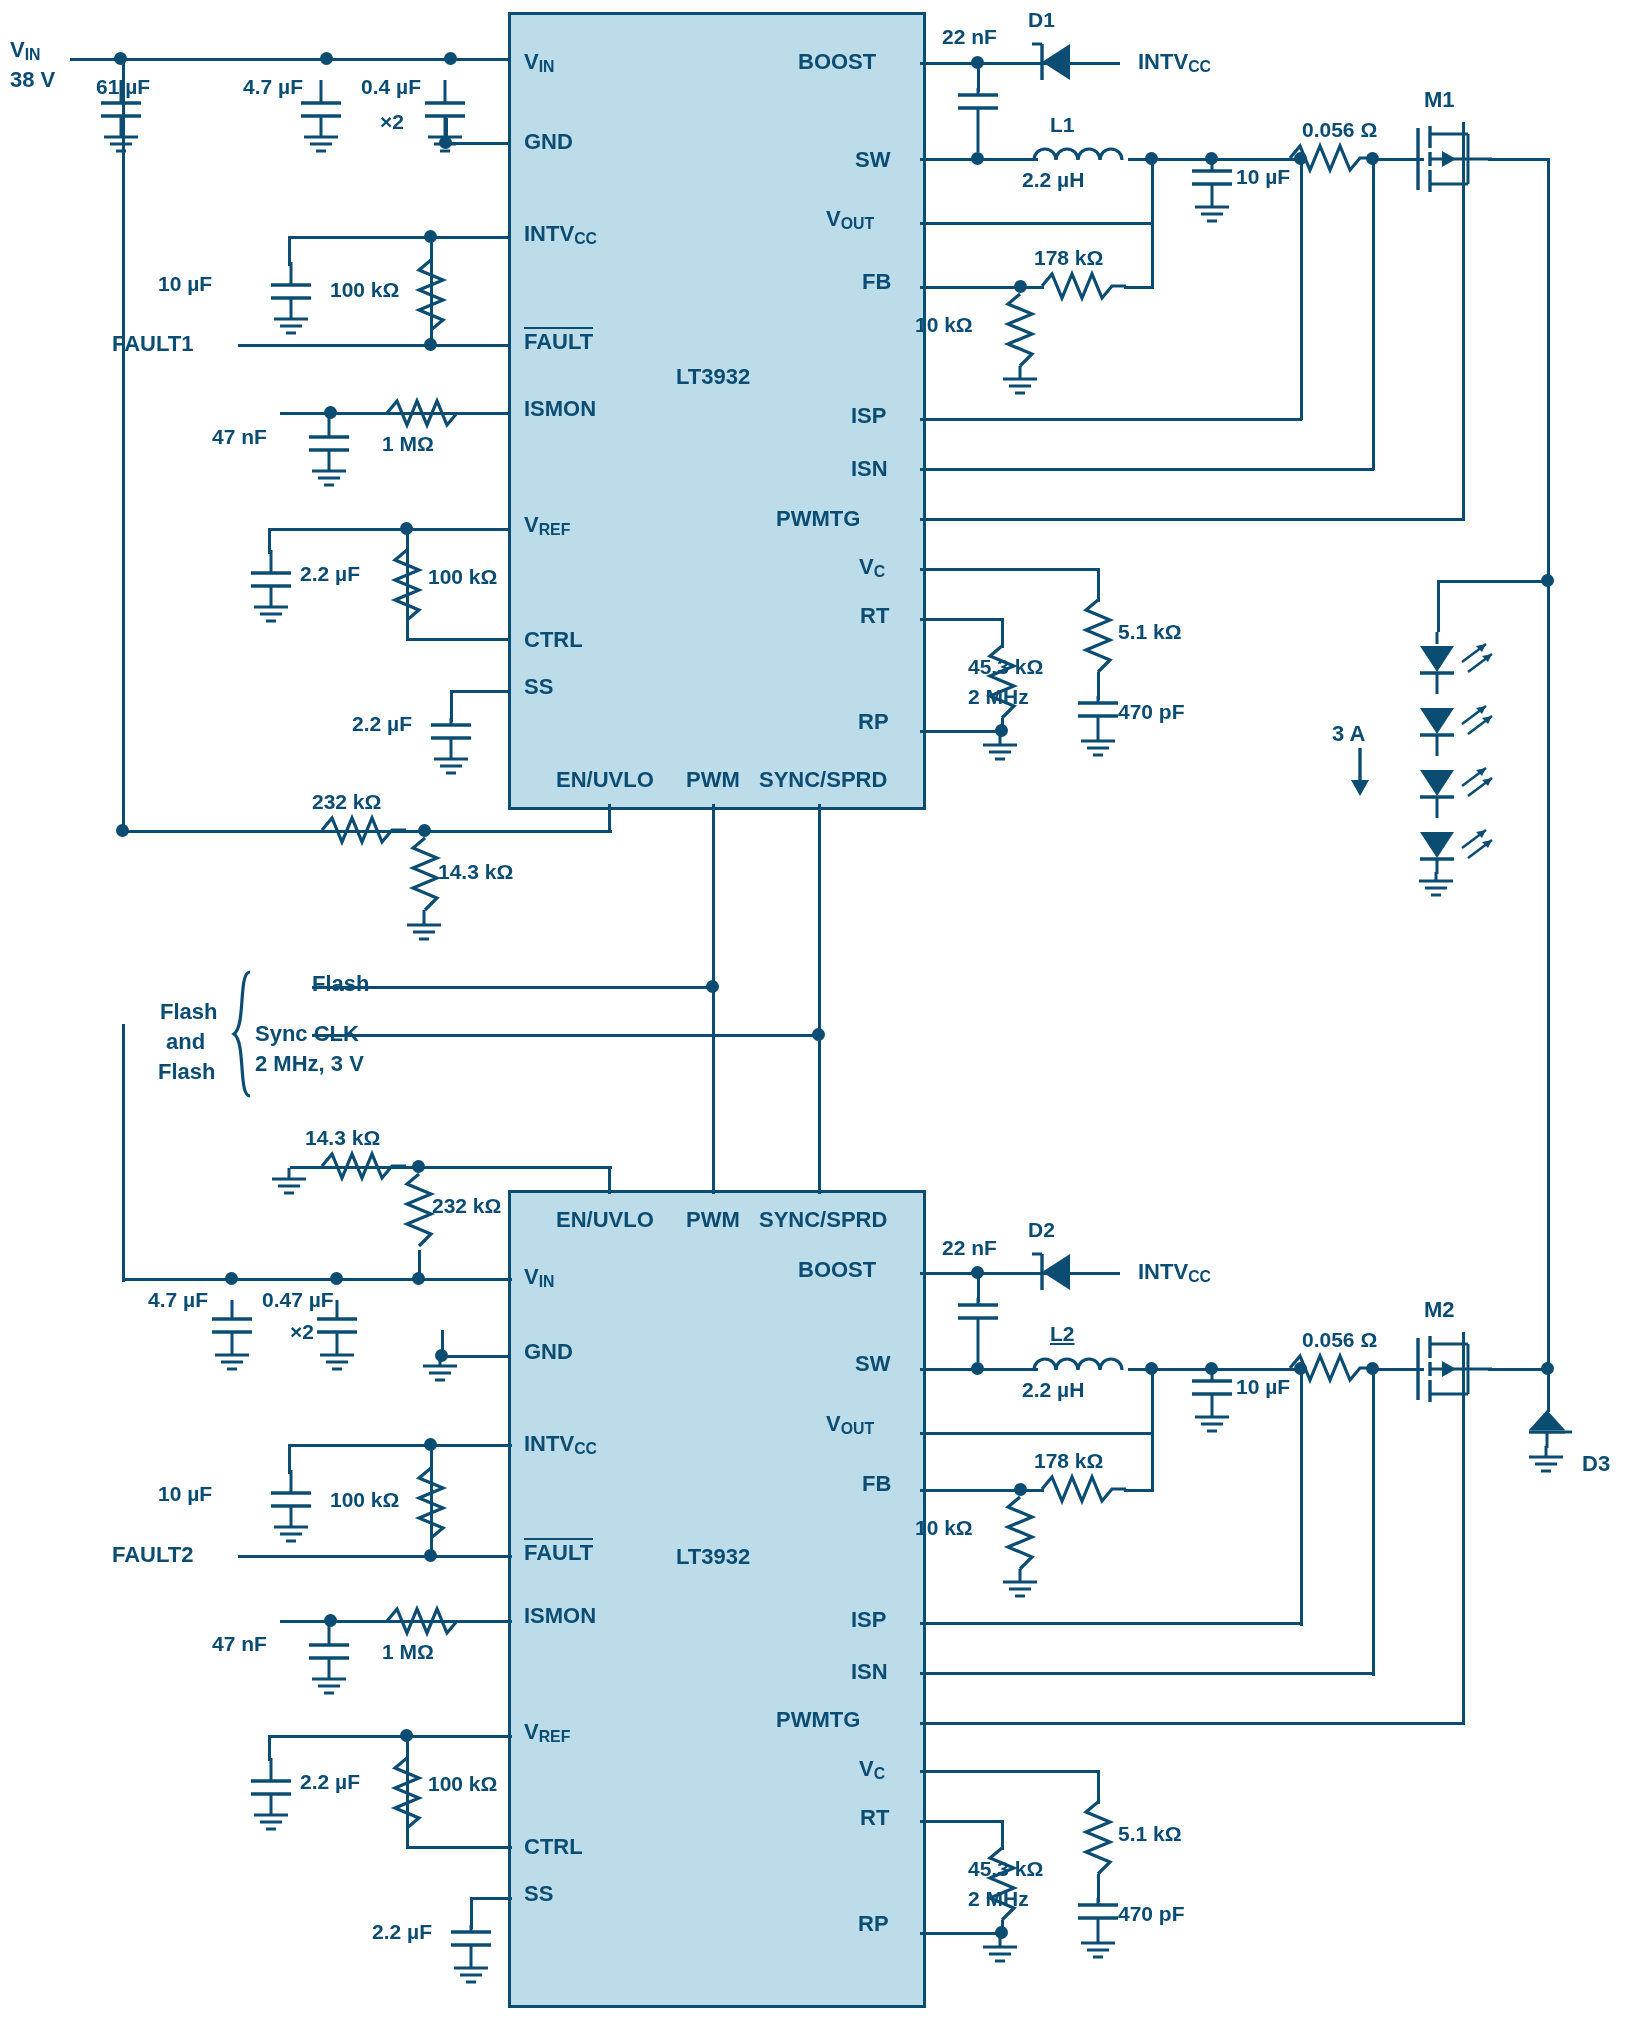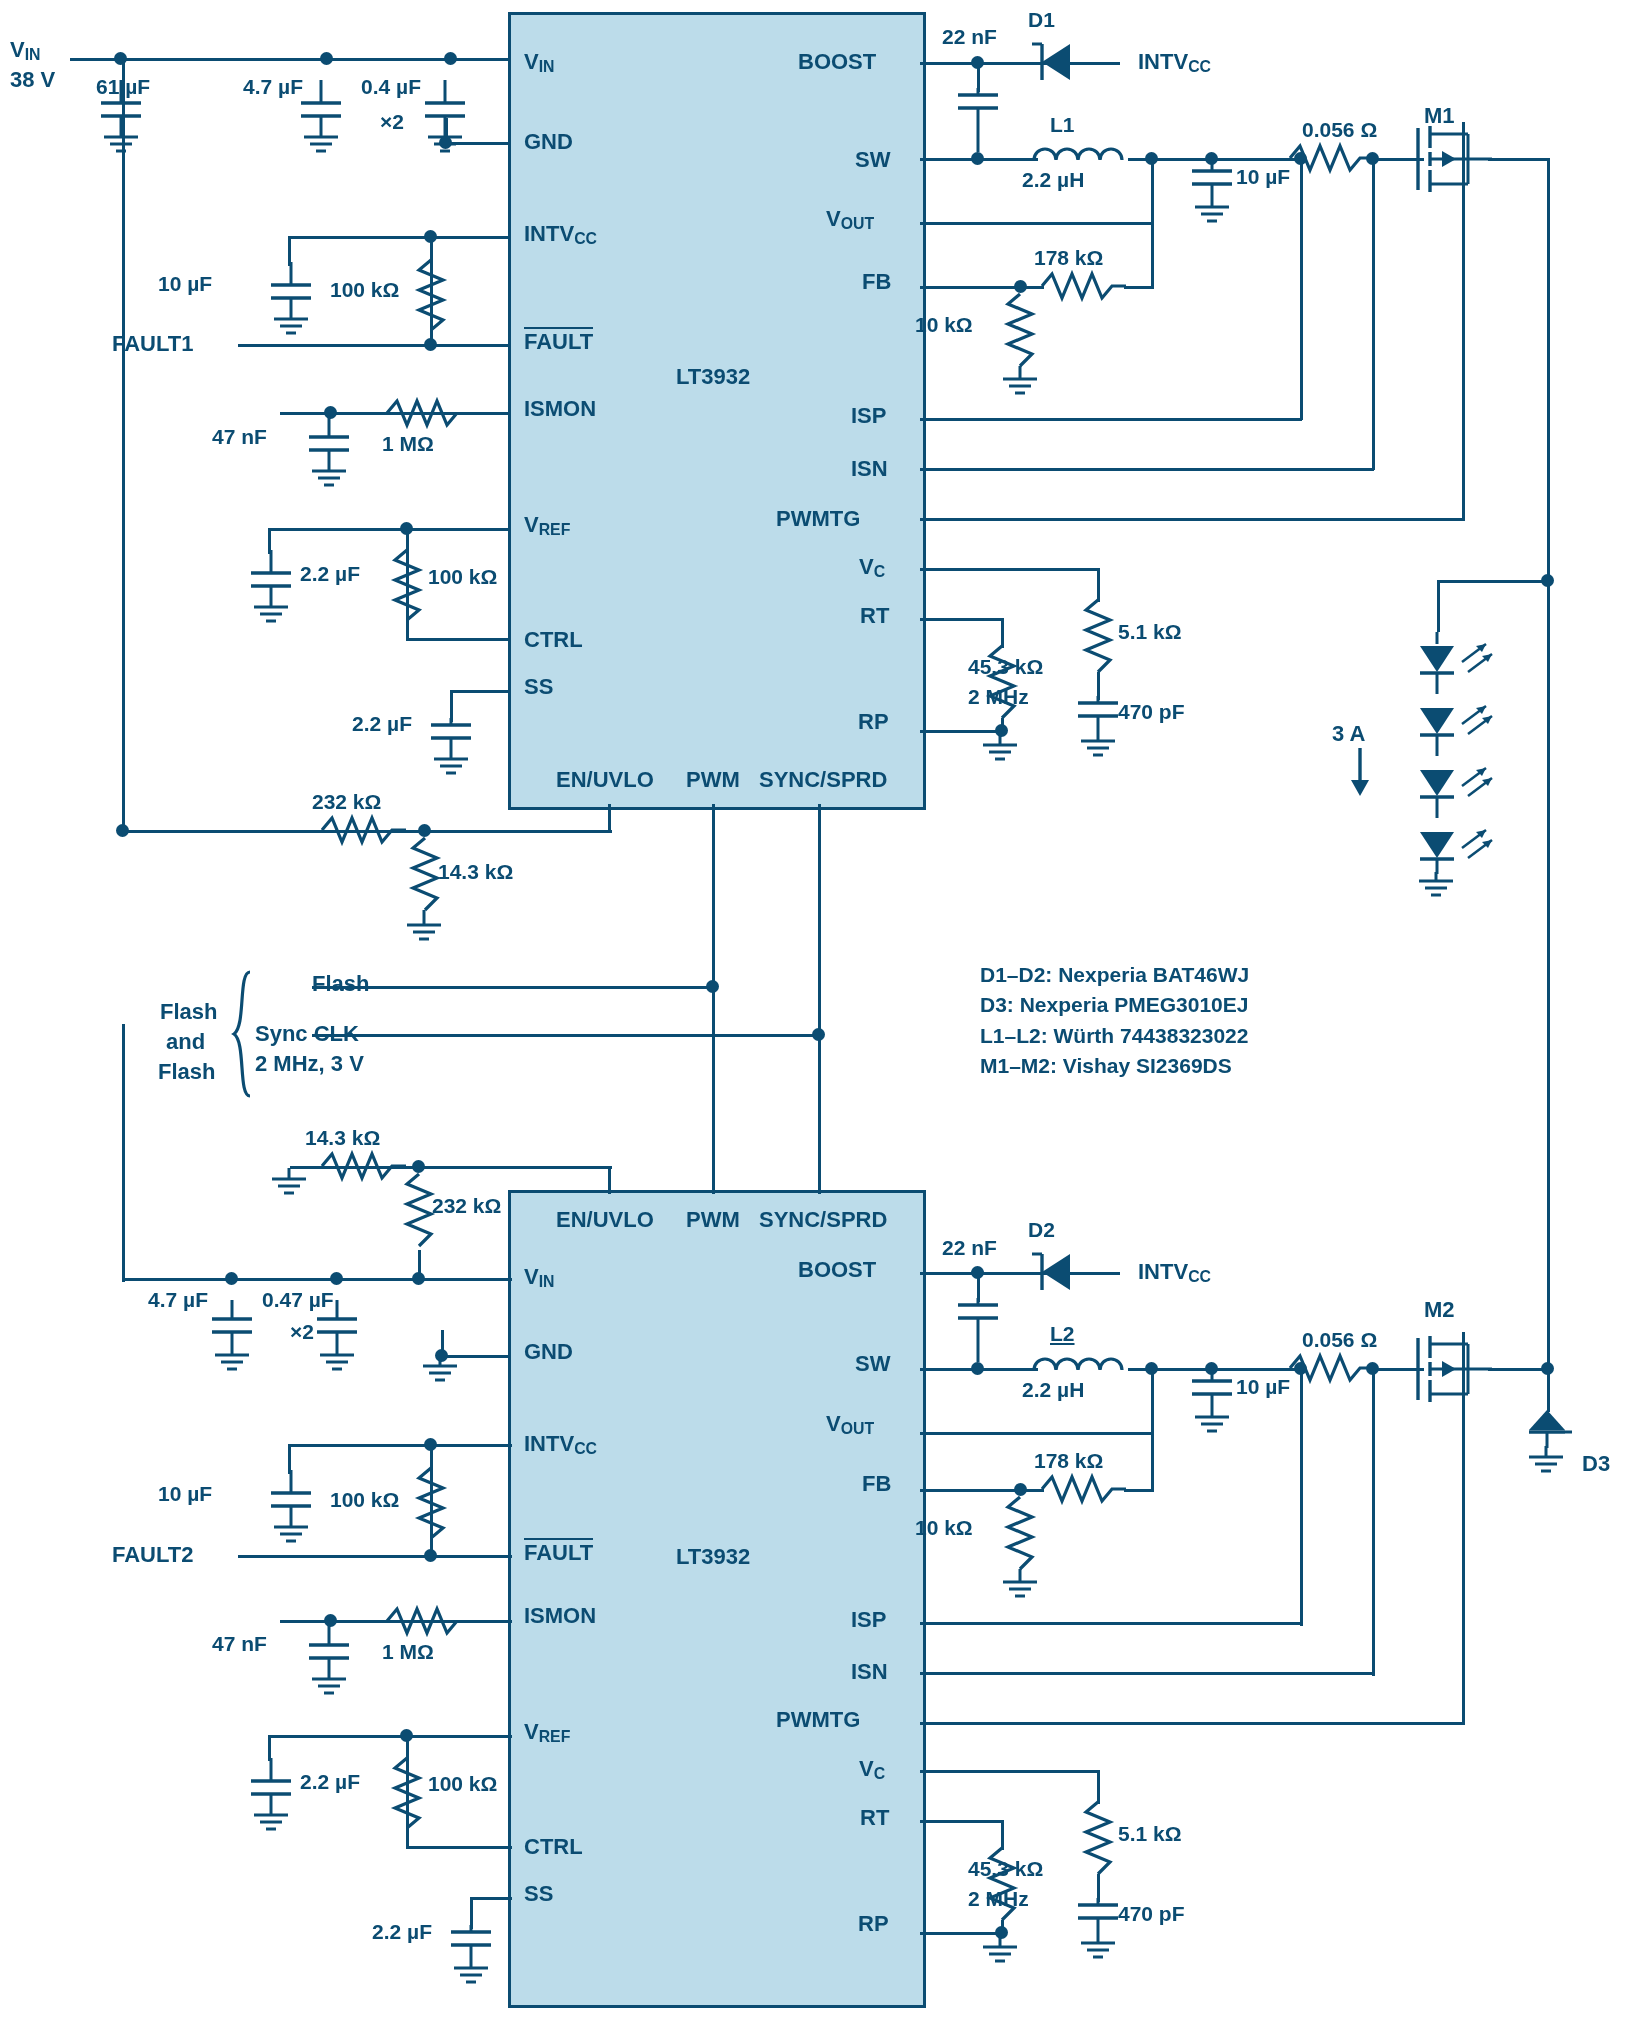--- a/index.html
+++ b/index.html
@@ -231,21 +231,21 @@
     <line x1="18" y1="8" x2="18" y2="30" stroke="#0b4c72" stroke-width="3.4"></line>
     <line x1="18" y1="34" x2="18" y2="48" stroke="#0b4c72" stroke-width="3.4"></line>
     <line x1="18" y1="52" x2="18" y2="74" stroke="#0b4c72" stroke-width="3.4"></line>
     <line x1="18" y1="16" x2="56" y2="16" stroke="#0b4c72" stroke-width="3"></line>
     <line x1="18" y1="41" x2="56" y2="41" stroke="#0b4c72" stroke-width="3"></line>
     <line x1="18" y1="66" x2="56" y2="66" stroke="#0b4c72" stroke-width="3"></line>
     <line x1="56" y1="16" x2="56" y2="66" stroke="#0b4c72" stroke-width="3"></line>
     <line x1="56" y1="41" x2="80" y2="41" stroke="#0b4c72" stroke-width="3"></line>
     <polygon points="30,33 30,49 44,41" fill="#0b4c72"></polygon>
   </svg>
-  <div class="lbl sz2" style="left:1424px;top:104px;">M1</div>
+  <div class="lbl sz2" style="left:1424px;top:88px;">M1</div>
 
   <div class="wire v" style="left:1462px;top:122px;height:396px;"></div>
   <div class="wire h" style="left:920px;top:518px;width:545px;"></div>
 
   <div class="wire h" style="left:1488px;top:158px;width:62px;"></div>
   <div class="wire v" style="left:1547px;top:158px;height:425px;"></div>
   <div class="wire h" style="left:1437px;top:580px;width:113px;"></div>
   <div class="dot" style="left:1541px;top:574px;"></div>
   <div class="wire v" style="left:1437px;top:580px;height:52px;"></div>
 
@@ -385,24 +385,20 @@
     <line x1="4" y1="9" x2="38" y2="9" stroke="#0b4c72" stroke-width="3"></line>
     <line x1="10" y1="16" x2="32" y2="16" stroke="#0b4c72" stroke-width="3"></line>
     <line x1="16" y1="23" x2="26" y2="23" stroke="#0b4c72" stroke-width="3"></line>
   </svg>
   <div class="lbl sz2" style="left:1332px;top:722px;">3 A</div>
   <svg style="left:1345px;top:748px;width:30px;height:50px;">
     <line x1="15" y1="0" x2="15" y2="36" stroke="#0b4c72" stroke-width="3.4"></line>
     <polygon points="6,32 24,32 15,48" fill="#0b4c72"></polygon>
   </svg>
 
-  <div class="notes" style="left:980px;top:960px;">D1–D2: Nexperia BAT46WJ
-D3: Nexperia PMEG3010EJ
-L1–L2: Würth 74438323022
-M1–M2: Vishay SI2369DS</div>
 
   <div class="chip" style="left:508px;top:1190px;width:412px;height:812px;"></div>
   <div class="lbl sz2" style="left:676px;top:1545px;">LT3932</div>
 
   <div class="lbl sz2" style="left:556px;top:1208px;">EN/UVLO</div>
   <div class="lbl sz2" style="left:686px;top:1208px;">PWM</div>
   <div class="lbl sz2" style="left:759px;top:1208px;">SYNC/SPRD</div>
 
   <div class="lbl sz2" style="left:524px;top:1265px;">V<span class="sub">IN</span></div>
   <div class="lbl sz2" style="left:524px;top:1340px;">GND</div>

